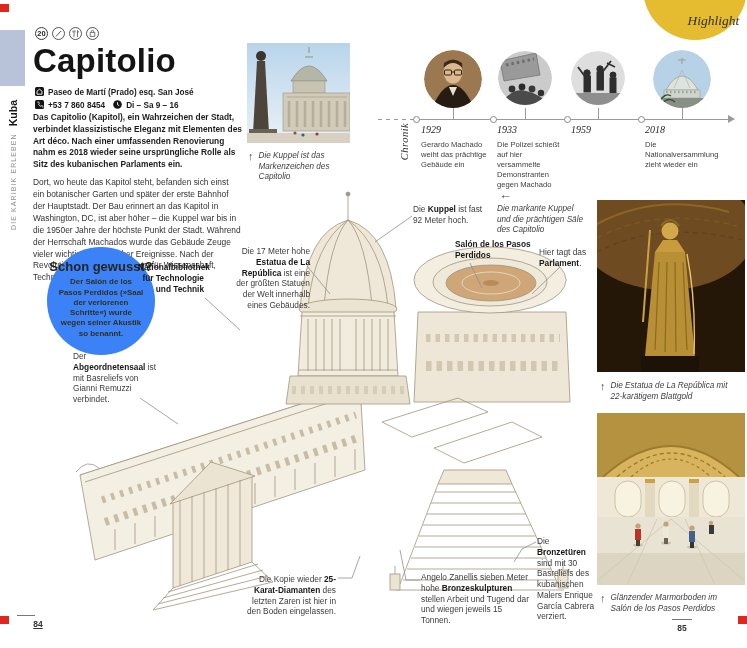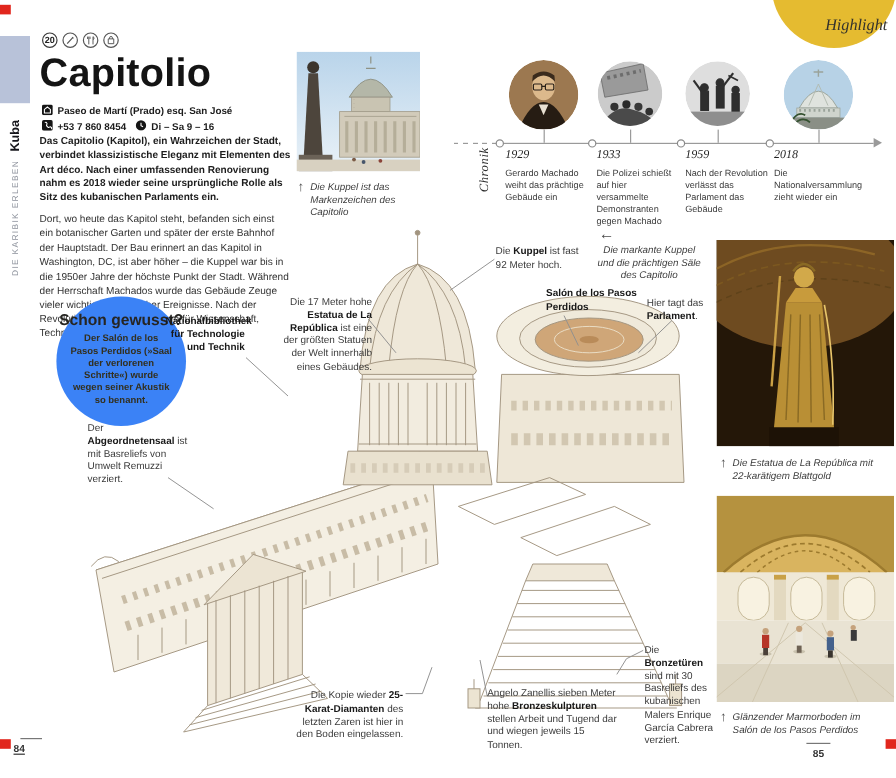--- a/index.html
+++ b/index.html
@@ -52,21 +52,21 @@
   .tl-photo{position:absolute;border-radius:50%;overflow:hidden;}
   .tl-year{position:absolute;font-family:"Liberation Serif",serif;font-style:italic;font-size:10px;color:#1f1f1f;}
   .tl-cap{position:absolute;font-size:7.6px;line-height:1.32;color:#3d3d3d;}
   .chronik{position:absolute;left:374px;top:136px;width:60px;text-align:center;
            transform:rotate(-90deg);font-family:"Liberation Serif",serif;font-style:italic;
            font-size:10.5px;color:#2e2e2e;letter-spacing:.5px;}
   
   .ann{position:absolute;font-size:8.3px;line-height:1.3;color:#3b3b3b;}
   .ann b{color:#181818;}
   .ra{text-align:right;}
-  .illcap{position:absolute;font-size:8.2px;font-style:italic;line-height:1.3;color:#3e3e3e;text-align:center;}
+  .illcap{position:absolute;font-size:8.2px;font-style:italic;line-height:1.3;color:#3e3e3e;}
   .illarr{position:absolute;font-size:13px;color:#4c4c4c;}
   
   .pageno{position:absolute;font-size:8.5px;font-weight:700;color:#333;text-align:center;}
   .pagerule{position:absolute;height:1px;background:#777;}
 </style>
 </head>
 <body>
 
 <div id="page">
 
@@ -241,21 +241,20 @@
       <path d="M6,52 Q12,42 18,46 M8,54 Q16,46 22,52" stroke="#33502f" stroke-width="1.4" fill="none"></path>
     </svg>
   </div>
 
   <div class="tl-year" style="left:421px;top:124px;">1929</div>
   <div class="tl-year" style="left:497px;top:124px;">1933</div>
   <div class="tl-year" style="left:571px;top:124px;">1959</div>
   <div class="tl-year" style="left:645px;top:124px;">2018</div>
   <div class="tl-cap" style="left:421px;top:140px;width:68px;">Gerardo Machado weiht das prächtige Gebäude ein</div>
   <div class="tl-cap" style="left:497px;top:140px;width:70px;">Die Polizei schießt auf hier versammelte Demonstranten gegen Machado</div>
-  <div class="tl-cap" style="left:571px;top:140px;width:70px;">Nach der Revolution verlässt das Parlament das Gebäude</div>
   <div class="tl-cap" style="left:645px;top:140px;width:64px;">Die Nationalversammlung zieht wieder ein</div>
 
   <svg class="abs" style="left:30px;top:170px;" width="570" height="470" viewBox="0 0 570 470">
 
     <g stroke="#a2947f" stroke-width="0.8" fill="none">
       <polygon points="50,305 330,215 355,225 75,315" fill="#eae1cf"></polygon>
       <polygon points="50,305 330,215 335,300 65,390" fill="#f4efe3"></polygon>
       <line x1="55" y1="312" x2="332" y2="222"></line>
       <line x1="72" y1="330" x2="326" y2="245" stroke="#c8bca6" stroke-width="7" stroke-dasharray="3.5 6"></line>
       <line x1="75" y1="352" x2="328" y2="268" stroke="#c8bca6" stroke-width="8" stroke-dasharray="4 6"></line>
@@ -377,26 +376,26 @@
   <div class="ann" style="left:413px;top:204px;width:72px;">
     <span>Die </span><b>Kuppel</b><span> ist fast 92 Meter hoch.</span>
   </div>
   <div class="ann" style="left:455px;top:239px;width:92px;font-weight:700;">
     <span></span><b>Salón de los Pasos Perdidos</b><span></span>
   </div>
   <div class="ann" style="left:539px;top:247px;width:56px;">
     <span>Hier tagt das </span><b>Parlament</b><span>.</span>
   </div>
   <div class="ann" style="left:73px;top:351px;width:88px;">
-    <span>Der </span><b>Abgeordnetensaal</b><span> ist mit Basreliefs von Umwelt Remuzzi verziert.</span>
+    <span>Der </span><b>Abgeordnetensaal</b><span> ist mit Basreliefs von Gianni Remuzzi verbindet.</span>
   </div>
   <div class="ann ra" style="left:238px;top:574px;width:98px;">
     <span>Die Kopie wieder </span><b>25-Karat-Diamanten</b><span> des letzten Zaren ist hier in den Boden eingelassen.</span>
   </div>
-  <div class="ann" style="left:406px;top:572px;width:110px;">
+  <div class="ann" style="left:421px;top:572px;width:110px;">
     <span>Angelo Zanellis sieben Meter hohe </span><b>Bronzeskulpturen</b><span> stellen Arbeit und Tugend dar und wiegen jeweils 15 Tonnen.</span>
   </div>
   <div class="ann" style="left:537px;top:536px;width:60px;">
     <span>Die </span><b>Bronzetüren</b><span> sind mit 30 Basreliefs des kubanischen Malers Enrique García Cabrera verziert.</span>
   </div>
 
   <div class="illarr" style="left:499px;top:187px;">←</div>
   <div class="illcap" style="left:497px;top:204px;width:88px;">Die markante Kuppel und die prächtigen Säle des Capitolio</div>
 
   <div class="photo" style="left:597px;top:200px;width:148px;height:172px;">
@@ -472,17 +471,17 @@
           <rect x="112" y="112" width="5" height="9" fill="#3a3a3a"></rect>
       </g>
     </svg>
   </div>
   <div class="cap" style="left:600px;top:593px;width:140px;">
     <span class="arr">↑</span>
     <span>Glänzender Marmorboden im Salón de los Pasos Perdidos</span>
   </div>
 
   <div class="pagerule" style="left:17px;top:615px;width:18px;"></div>
-  <div class="pageno" style="left:7px;top:619px;width:18px;text-decoration:underline;">84</div>
+  <div class="pageno" style="left:29px;top:619px;width:18px;text-decoration:underline;">84</div>
   <div class="pagerule" style="left:672px;top:619px;width:20px;"></div>
   <div class="pageno" style="left:672px;top:623px;width:20px;">85</div>
 
 </div>
 
 </body></html>

